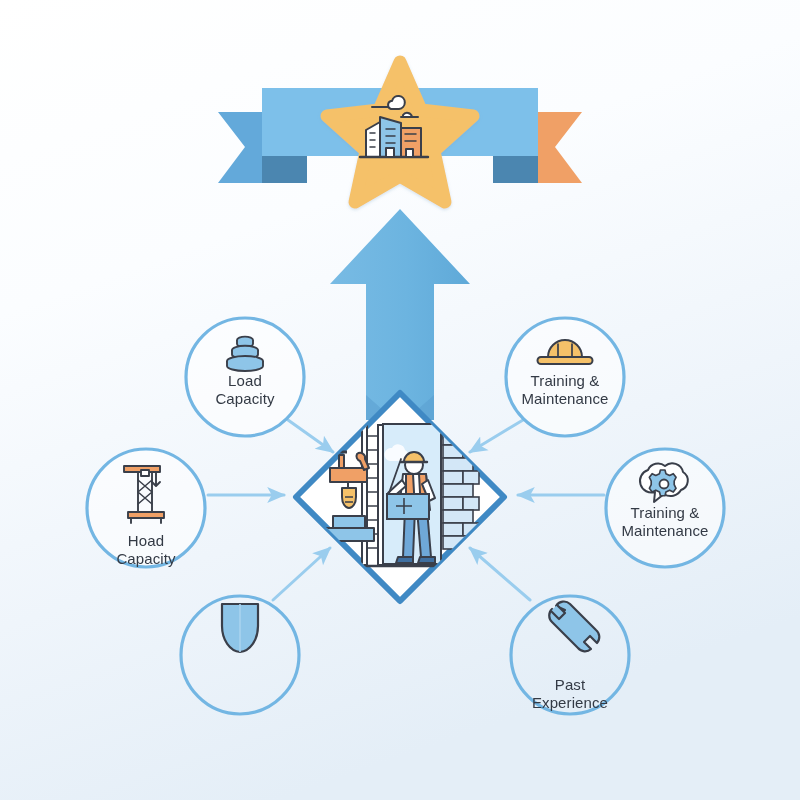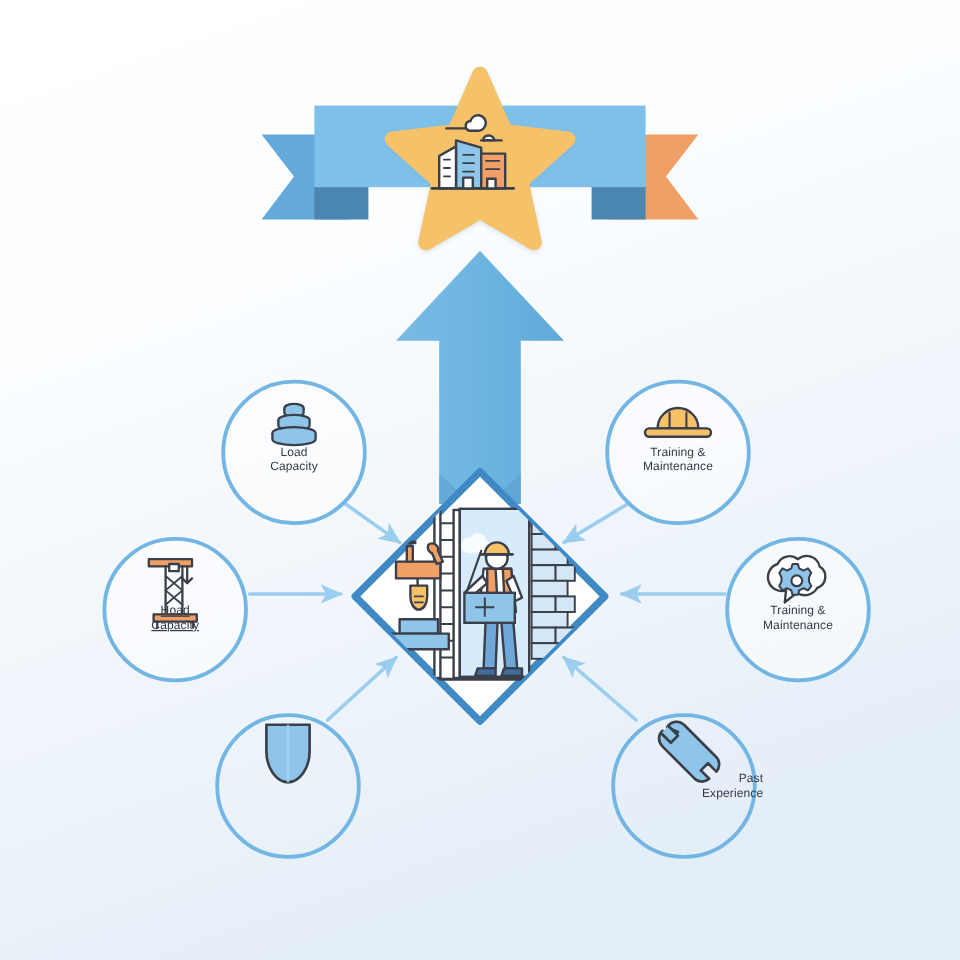--- a/index.html
+++ b/index.html
@@ -10,21 +10,21 @@
     background:linear-gradient(170deg,#ffffff 0%,#fdfeff 28%,#f2f7fc 62%,#e6eff8 100%);
     position:relative;
   }
   #stage{position:absolute;inset:0;width:800px;height:800px;}
   #svgroot{position:absolute;left:0;top:0;width:800px;height:800px;}
 
   .node-label{
     position:absolute;
     text-align:center;
     color:#333a45;
-    font-size:10px;
+    font-size:15px;
     line-height:1.18;
     font-weight:400;
     letter-spacing:.1px;
     pointer-events:none;
     white-space:pre-line;
   }
 </style>
 </head>
 <body>
 
@@ -260,23 +260,23 @@
       </g>
     </g>
   </svg>
 
   <div class="node-label" style="left:185px;top:372px;width:120px;">Load
 Capacity</div>
 
   <div class="node-label" style="left:499px;top:372px;width:132px;">Training &amp;
 Maintenance</div>
 
-  <div class="node-label" style="left:86px;top:504px;width:120px;text-decoration:underline;">Hoad
+  <div class="node-label" style="left:86px;top:532px;width:120px;">Hoad
 Capacity</div>
 
   <div class="node-label" style="left:599px;top:504px;width:132px;">Training &amp;
 Maintenance</div>
 
 
-  <div class="node-label" style="left:504px;top:644px;width:132px;text-align:right;">Past
+  <div class="node-label" style="left:504px;top:676px;width:132px;">Past
 Experience</div>
 
 </div>
 
 </body></html>

